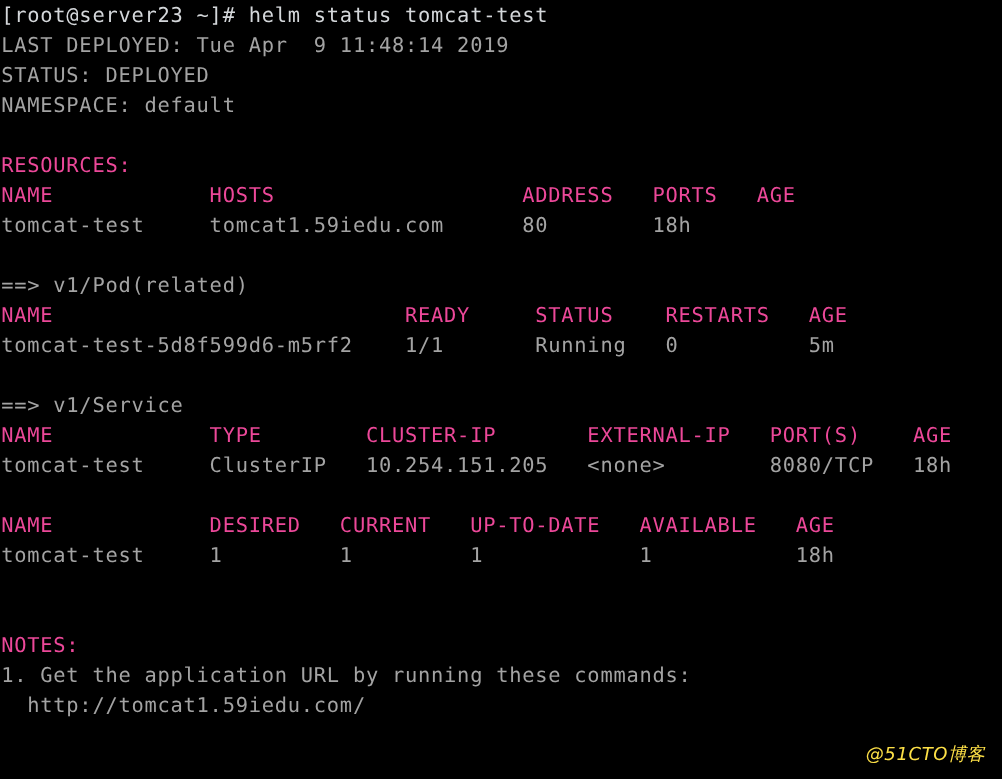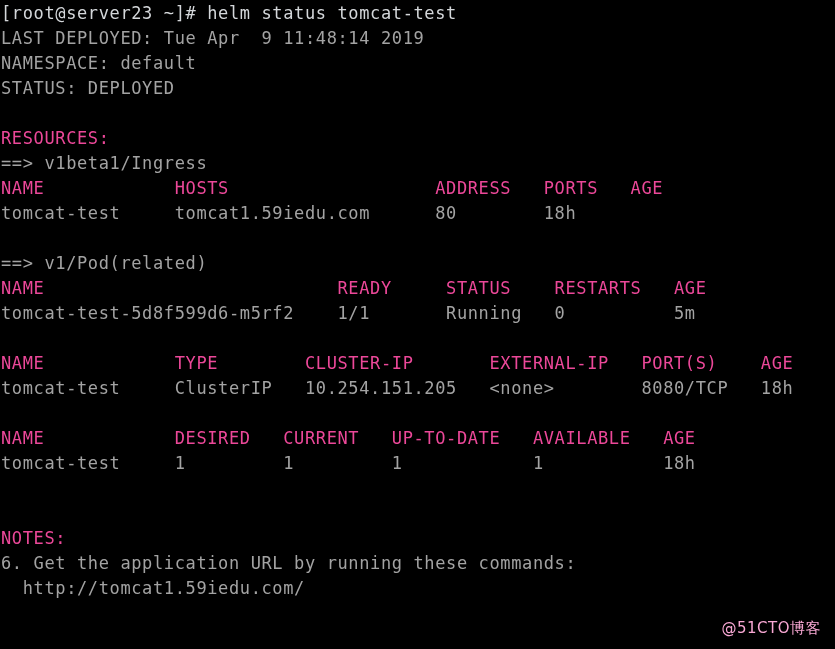--- a/index.html
+++ b/index.html
@@ -49,63 +49,64 @@
   }
   .hdr {
     color: #ec4899;
   }
   .watermark {
     position: absolute;
     right: 14px;
     bottom: 11px;
     font-family: "DejaVu Sans", "Liberation Sans", sans-serif;
     font-size: 15px;
-    color: #f9a8d4;
+    color: #fde047;
     letter-spacing: 0.5px;
     user-select: none;
+    font-style: italic;
   }
 </style>
 </head>
 <body>
 
 <div id="terminal">
   <div class="screen">
 
     <div class="line prompt-line">[root@server23 ~]# helm status tomcat-test</div>
     <div class="line">LAST DEPLOYED: Tue Apr  9 11:48:14 2019</div>
+    <div class="line">STATUS: DEPLOYED</div>
     <div class="line">NAMESPACE: default</div>
-    <div class="line">STATUS: DEPLOYED</div>
 
     <div class="line blank">&nbsp;</div>
 
     <div class="line hdr">RESOURCES:</div>
 
-    <div class="line">==&gt; v1beta1/Ingress</div>
     <div class="line hdr">NAME            HOSTS                   ADDRESS   PORTS   AGE</div>
     <div class="line">tomcat-test     tomcat1.59iedu.com      80        18h</div>
 
     <div class="line blank">&nbsp;</div>
 
     <div class="line">==&gt; v1/Pod(related)</div>
     <div class="line hdr">NAME                           READY     STATUS    RESTARTS   AGE</div>
     <div class="line">tomcat-test-5d8f599d6-m5rf2    1/1       Running   0          5m</div>
 
     <div class="line blank">&nbsp;</div>
 
+    <div class="line">==&gt; v1/Service</div>
     <div class="line hdr">NAME            TYPE        CLUSTER-IP       EXTERNAL-IP   PORT(S)    AGE</div>
     <div class="line">tomcat-test     ClusterIP   10.254.151.205   &lt;none&gt;        8080/TCP   18h</div>
 
     <div class="line blank">&nbsp;</div>
 
     <div class="line hdr">NAME            DESIRED   CURRENT   UP-TO-DATE   AVAILABLE   AGE</div>
     <div class="line">tomcat-test     1         1         1            1           18h</div>
 
     <div class="line blank">&nbsp;</div>
     <div class="line blank">&nbsp;</div>
 
     <div class="line hdr">NOTES:</div>
-    <div class="line">6. Get the application URL by running these commands:</div>
+    <div class="line">1. Get the application URL by running these commands:</div>
     <div class="line">  http://tomcat1.59iedu.com/</div>
 
   </div>
 
   <div class="watermark">@51CTO博客</div>
 </div>
 
 </body></html>

